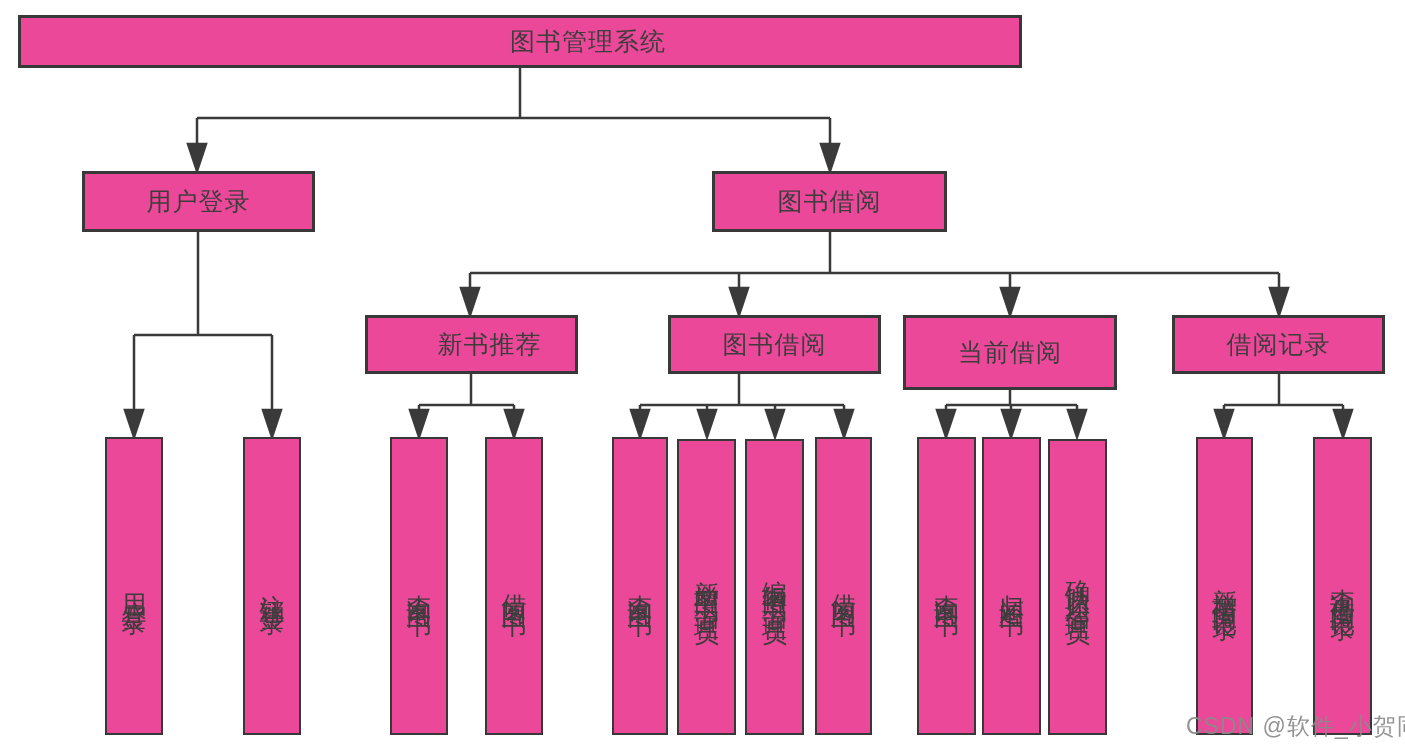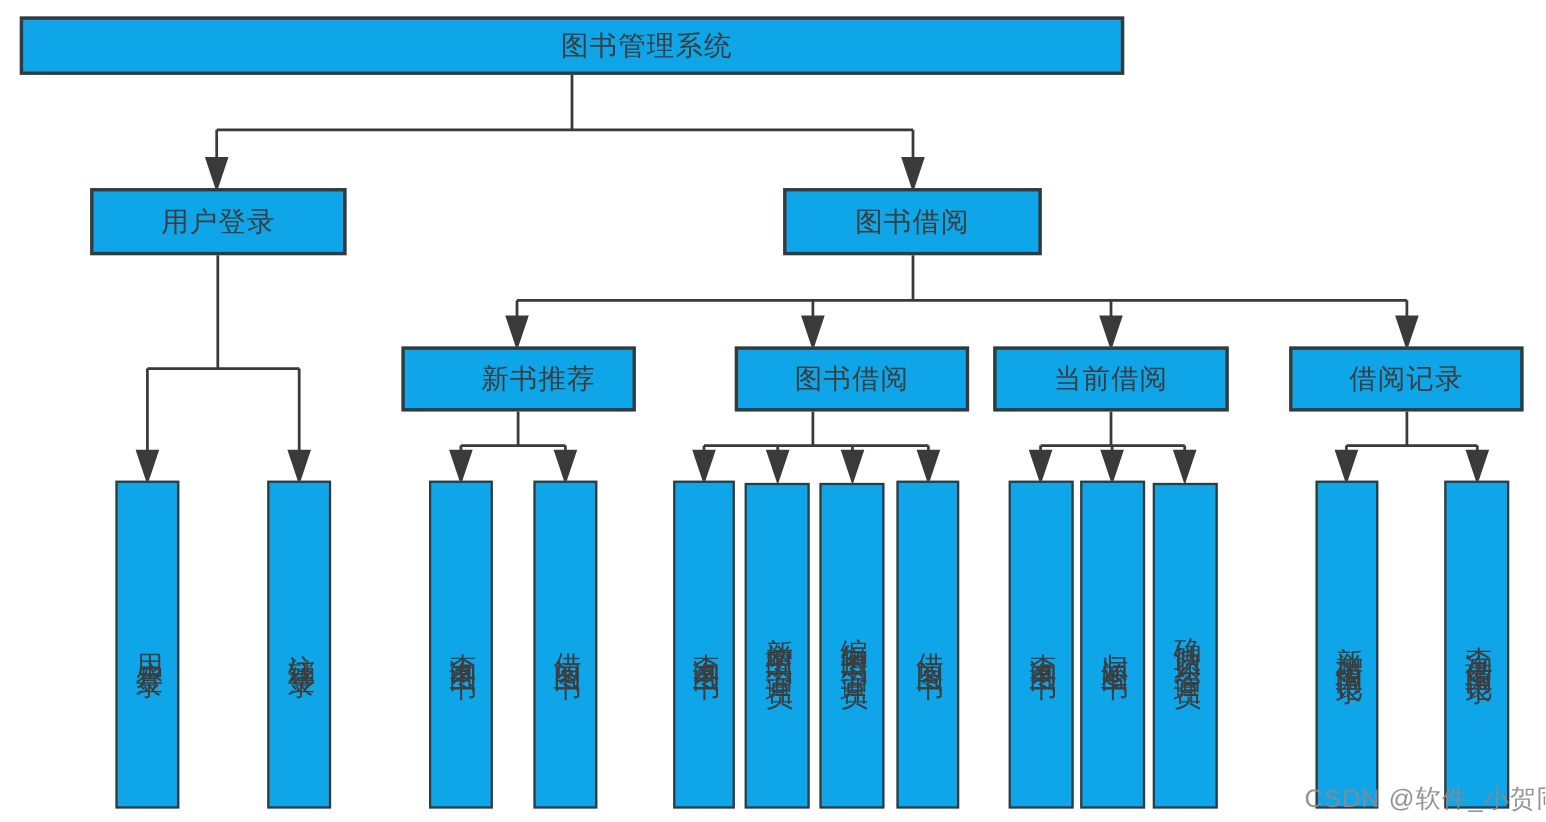--- a/index.html
+++ b/index.html
@@ -17,28 +17,27 @@
   }
   .connectors {
     position: absolute;
     left: 0;
     top: 0;
     z-index: 1;
   }
   .node {
     position: absolute;
     box-sizing: border-box;
-    background: #0ea5e9;
+    background: #ec4899;
     border: 3px solid #383838;
     display: flex;
     align-items: center;
     justify-content: center;
     color: #3d3d3d;
     z-index: 2;
-    font-family: Liberation Mono, monospace;
   }
   .h-node {
     font-size: 25px;
     letter-spacing: 1px;
   }
   .root-node .label-offset {
     transform: translateX(68px);
   }
   .v-node {
     border-width: 2.5px;
@@ -126,21 +125,21 @@
   <div class="node h-node" style="left:712px; top:171px; width:235px; height:61px;">
     <span>图书借阅</span>
   </div>
 
   <div class="node h-node" style="left:365px; top:315px; width:213px; height:59px;padding-left:36px;">
     <span>新书推荐</span>
   </div>
   <div class="node h-node" style="left:632px; top:315px; width:213px; height:59px;margin-left:36px;">
     <span>图书借阅</span>
   </div>
-  <div class="node h-node" style="left:903px; top:315px; width:214px; height:59px;">
+  <div class="node h-node" style="left:903px; top:315px; width:214px; height:75px;">
     <span>当前借阅</span>
   </div>
   <div class="node h-node" style="left:1172px; top:315px; width:213px; height:59px;">
     <span>借阅记录</span>
   </div>
 
   <div class="node v-node" style="left:105px; top:437px; width:58px; height:298px;">
     <span class="v-text">用户登录</span>
   </div>
   <div class="node v-node" style="left:243px; top:437px; width:58px; height:298px;">

